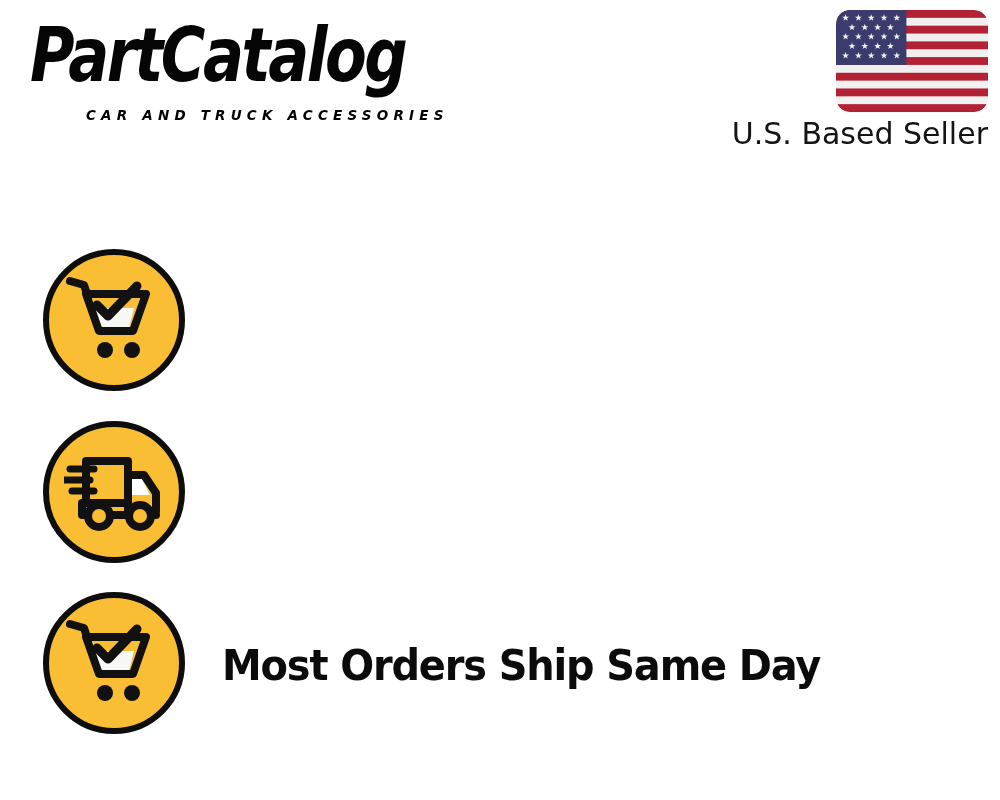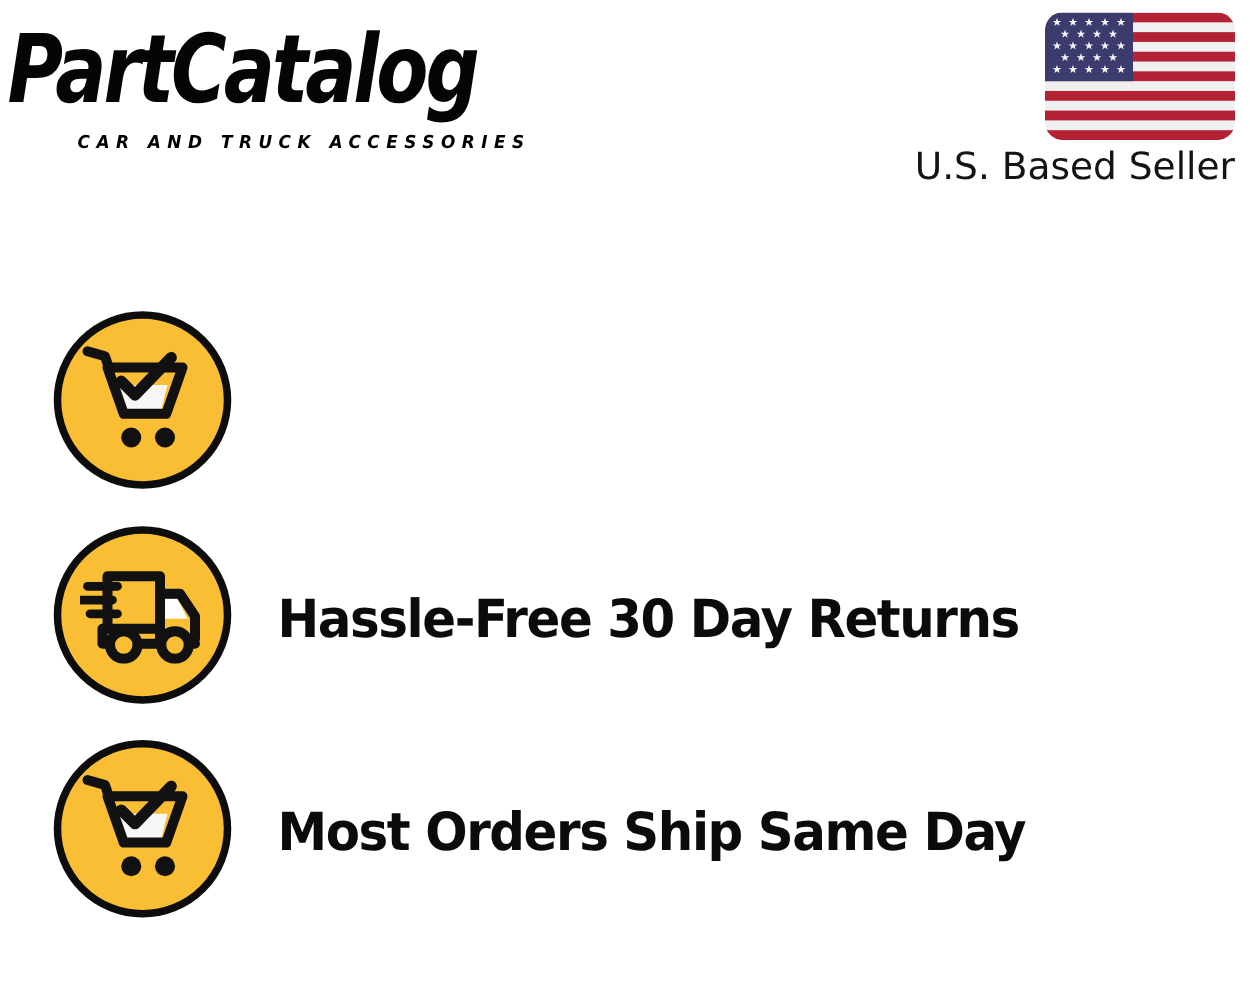--- a/index.html
+++ b/index.html
@@ -13,21 +13,21 @@
     position: relative;
     overflow: hidden;
     font-family: "Liberation Sans", sans-serif;
     color: #111111;
     -webkit-font-smoothing: antialiased;
   }
 
   
   #brand-logo {
     position: absolute;
-    left: 6px;
+    left: 30px;
     top: 18px;
     width: 470px;
     height: 100px;
   }
   #brand-wordmark {
     position: absolute;
     left: 0;
     top: 0;
     font-family: "DejaVu Sans", sans-serif;
     font-weight: bold;
@@ -230,23 +230,20 @@
       <rect x="22" y="8" width="42" height="42" fill="none" stroke="#111" stroke-width="8" stroke-linejoin="round"></rect>
 
       <path d="M64 22 L80 22 L92 40 L92 58 L64 58 Z" fill="none" stroke="#111" stroke-width="8" stroke-linejoin="round"></path>
 
       <path d="M18 50 L18 62 L92 62" fill="none" stroke="#111" stroke-width="8" stroke-linecap="round" stroke-linejoin="round"></path>
 
       <circle cx="35" cy="63" r="11" fill="#F9BE33" stroke="#111" stroke-width="8"></circle>
       <circle cx="76" cy="63" r="11" fill="#F9BE33" stroke="#111" stroke-width="8"></circle>
     </svg>
   </div>
-  <div class="feature-text centered">
-    <div class="feature-title">Hassle-Free 30 Day Returns</div>
-  </div>
 </div>
 
 <div class="feature-row" id="feature-row-2">
   <div class="feature-badge">
     <svg width="100" height="92" viewBox="0 0 100 92" aria-hidden="true">
       <path d="M30 34 L70 34 L64 58 L38 58 Z" fill="#F7F7F5"></path>
       <path d="M6 7 L20 11 L24 23" fill="none" stroke="#111" stroke-width="8" stroke-linecap="round" stroke-linejoin="round"></path>
       <path d="M22 20 L82 20 L69 57 L35 57 Z" fill="none" stroke="#111" stroke-width="8" stroke-linecap="round" stroke-linejoin="round"></path>
       <path d="M33 31 L44 42 L73 12" fill="none" stroke="#111" stroke-width="9" stroke-linecap="round" stroke-linejoin="round"></path>
       <circle cx="41" cy="76" r="8" fill="#111"></circle>

